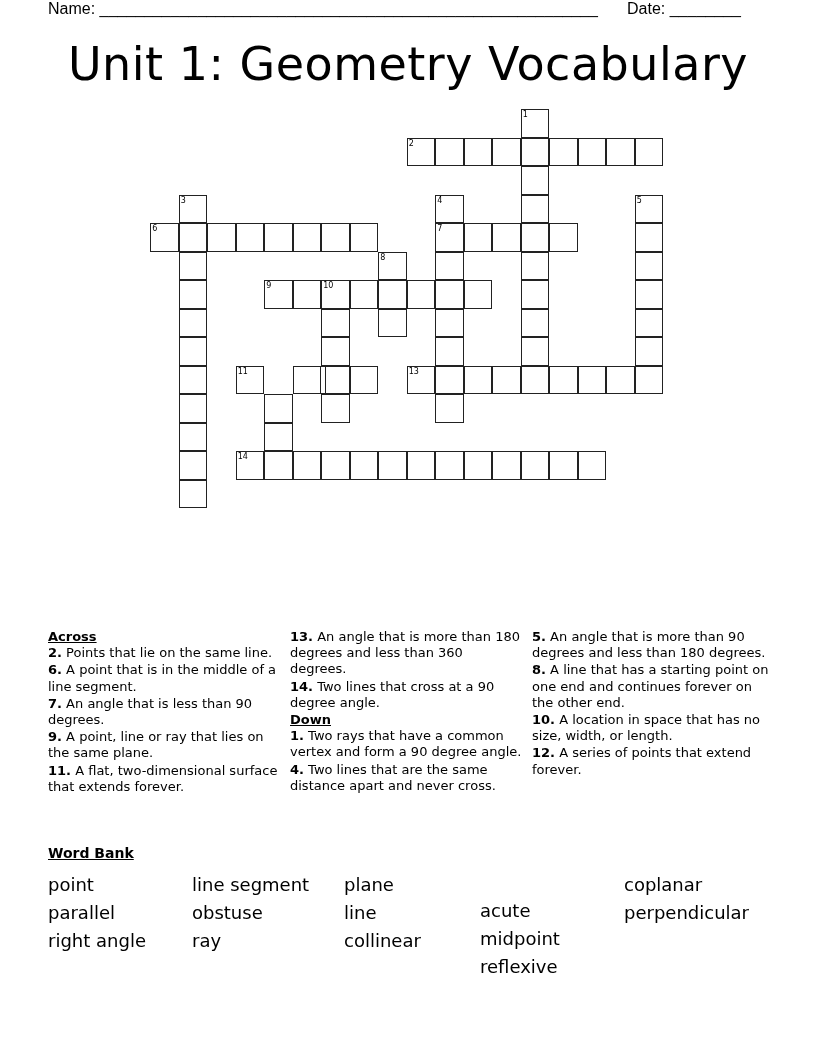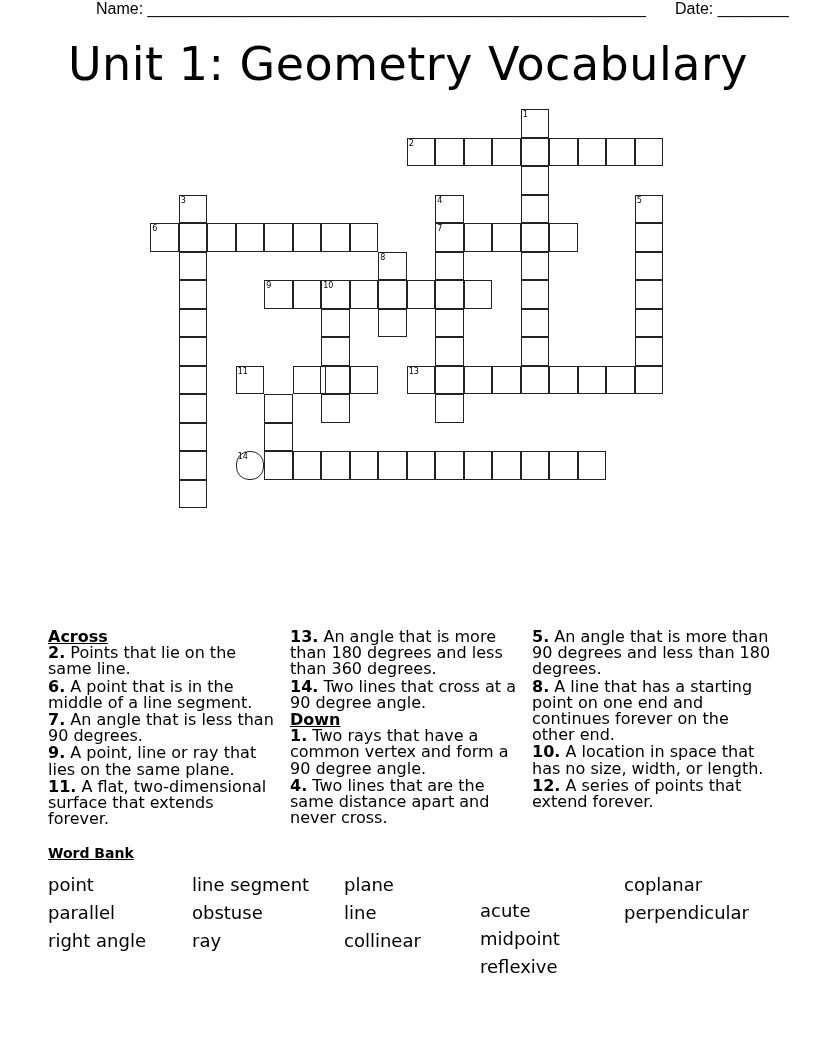--- a/index.html
+++ b/index.html
@@ -1,23 +1,23 @@
 <!DOCTYPE html>
 <html><head>
 <meta charset="utf-8">
 <style>
   html, body { margin:0; padding:0; background:#ffffff; }
   body { width:816px; height:1056px; position:relative; overflow:hidden; color:#000; font-family:"DejaVu Sans", sans-serif; }
-  .header-line { position:absolute; top:0; left:48px; font-family:"Liberation Sans", sans-serif; font-size:16px; line-height:18px;margin-left:48px; }
+  .header-line { position:absolute; top:0; left:48px; font-family:"Liberation Sans", sans-serif; font-size:16px; line-height:18px; }
   .header-line.date { left:627px; }
   .title { position:absolute; top:34px; left:0; width:816px; text-align:center; font-size:46px; line-height:60px; letter-spacing:0.5px; }
   #grid { position:absolute; left:0; top:0; width:816px; height:560px; }
   .cell { position:absolute; width:28.5px; height:28.5px; box-sizing:border-box; border:1.5px solid #222; background:#fff; margin-left:-0.75px; margin-top:-0.75px; }
   .cell .num { position:absolute; left:1px; top:0px; font-size:8px; line-height:9px; }
-  .clues { position:absolute; top:629px; font-size:16px; line-height:16.2px; }
+  .clues { position:absolute; top:629px; font-size:13px; line-height:16.2px; }
   .clues .hd { text-decoration:underline; font-weight:bold; display:block; }
   .clue { display:block; margin-bottom:1px; }
   .clue b { font-weight:bold; }
   .col1 { left:48px; width:230px; }
   .col2 { left:290px; width:232px; }
   .col3 { left:532px; width:240px; }
   .wordbank-title { position:absolute; left:48px; top:845px; font-size:14px; font-weight:bold; text-decoration:underline; }
   .wb { position:absolute; font-size:18px; line-height:28px; }
 </style>
 </head>
@@ -128,21 +128,21 @@
     <div class="cell" style="left: 265px; top: 423.5px;"></div>
     <div class="cell" style="left: 265px; top: 452px;"></div>
     <div class="cell" style="left: 407.5px; top: 366.5px;">
       <span class="num">13</span>
     </div>
     <div class="cell" style="left: 464.5px; top: 366.5px;"></div>
     <div class="cell" style="left: 493px; top: 366.5px;"></div>
     <div class="cell" style="left: 550px; top: 366.5px;"></div>
     <div class="cell" style="left: 578.5px; top: 366.5px;"></div>
     <div class="cell" style="left: 607px; top: 366.5px;"></div>
-    <div class="cell" style="left: 236.5px; top: 452px; border-radius: 13px;">
+    <div class="cell" style="left: 236.5px; top: 452px;">
       <span class="num">14</span>
     </div>
     <div class="cell" style="left: 293.5px; top: 452px;"></div>
     <div class="cell" style="left: 322px; top: 452px;"></div>
     <div class="cell" style="left: 350.5px; top: 452px;"></div>
     <div class="cell" style="left: 379px; top: 452px;"></div>
     <div class="cell" style="left: 407.5px; top: 452px;"></div>
     <div class="cell" style="left: 436px; top: 452px;"></div>
     <div class="cell" style="left: 464.5px; top: 452px;"></div>
     <div class="cell" style="left: 493px; top: 452px;"></div>

